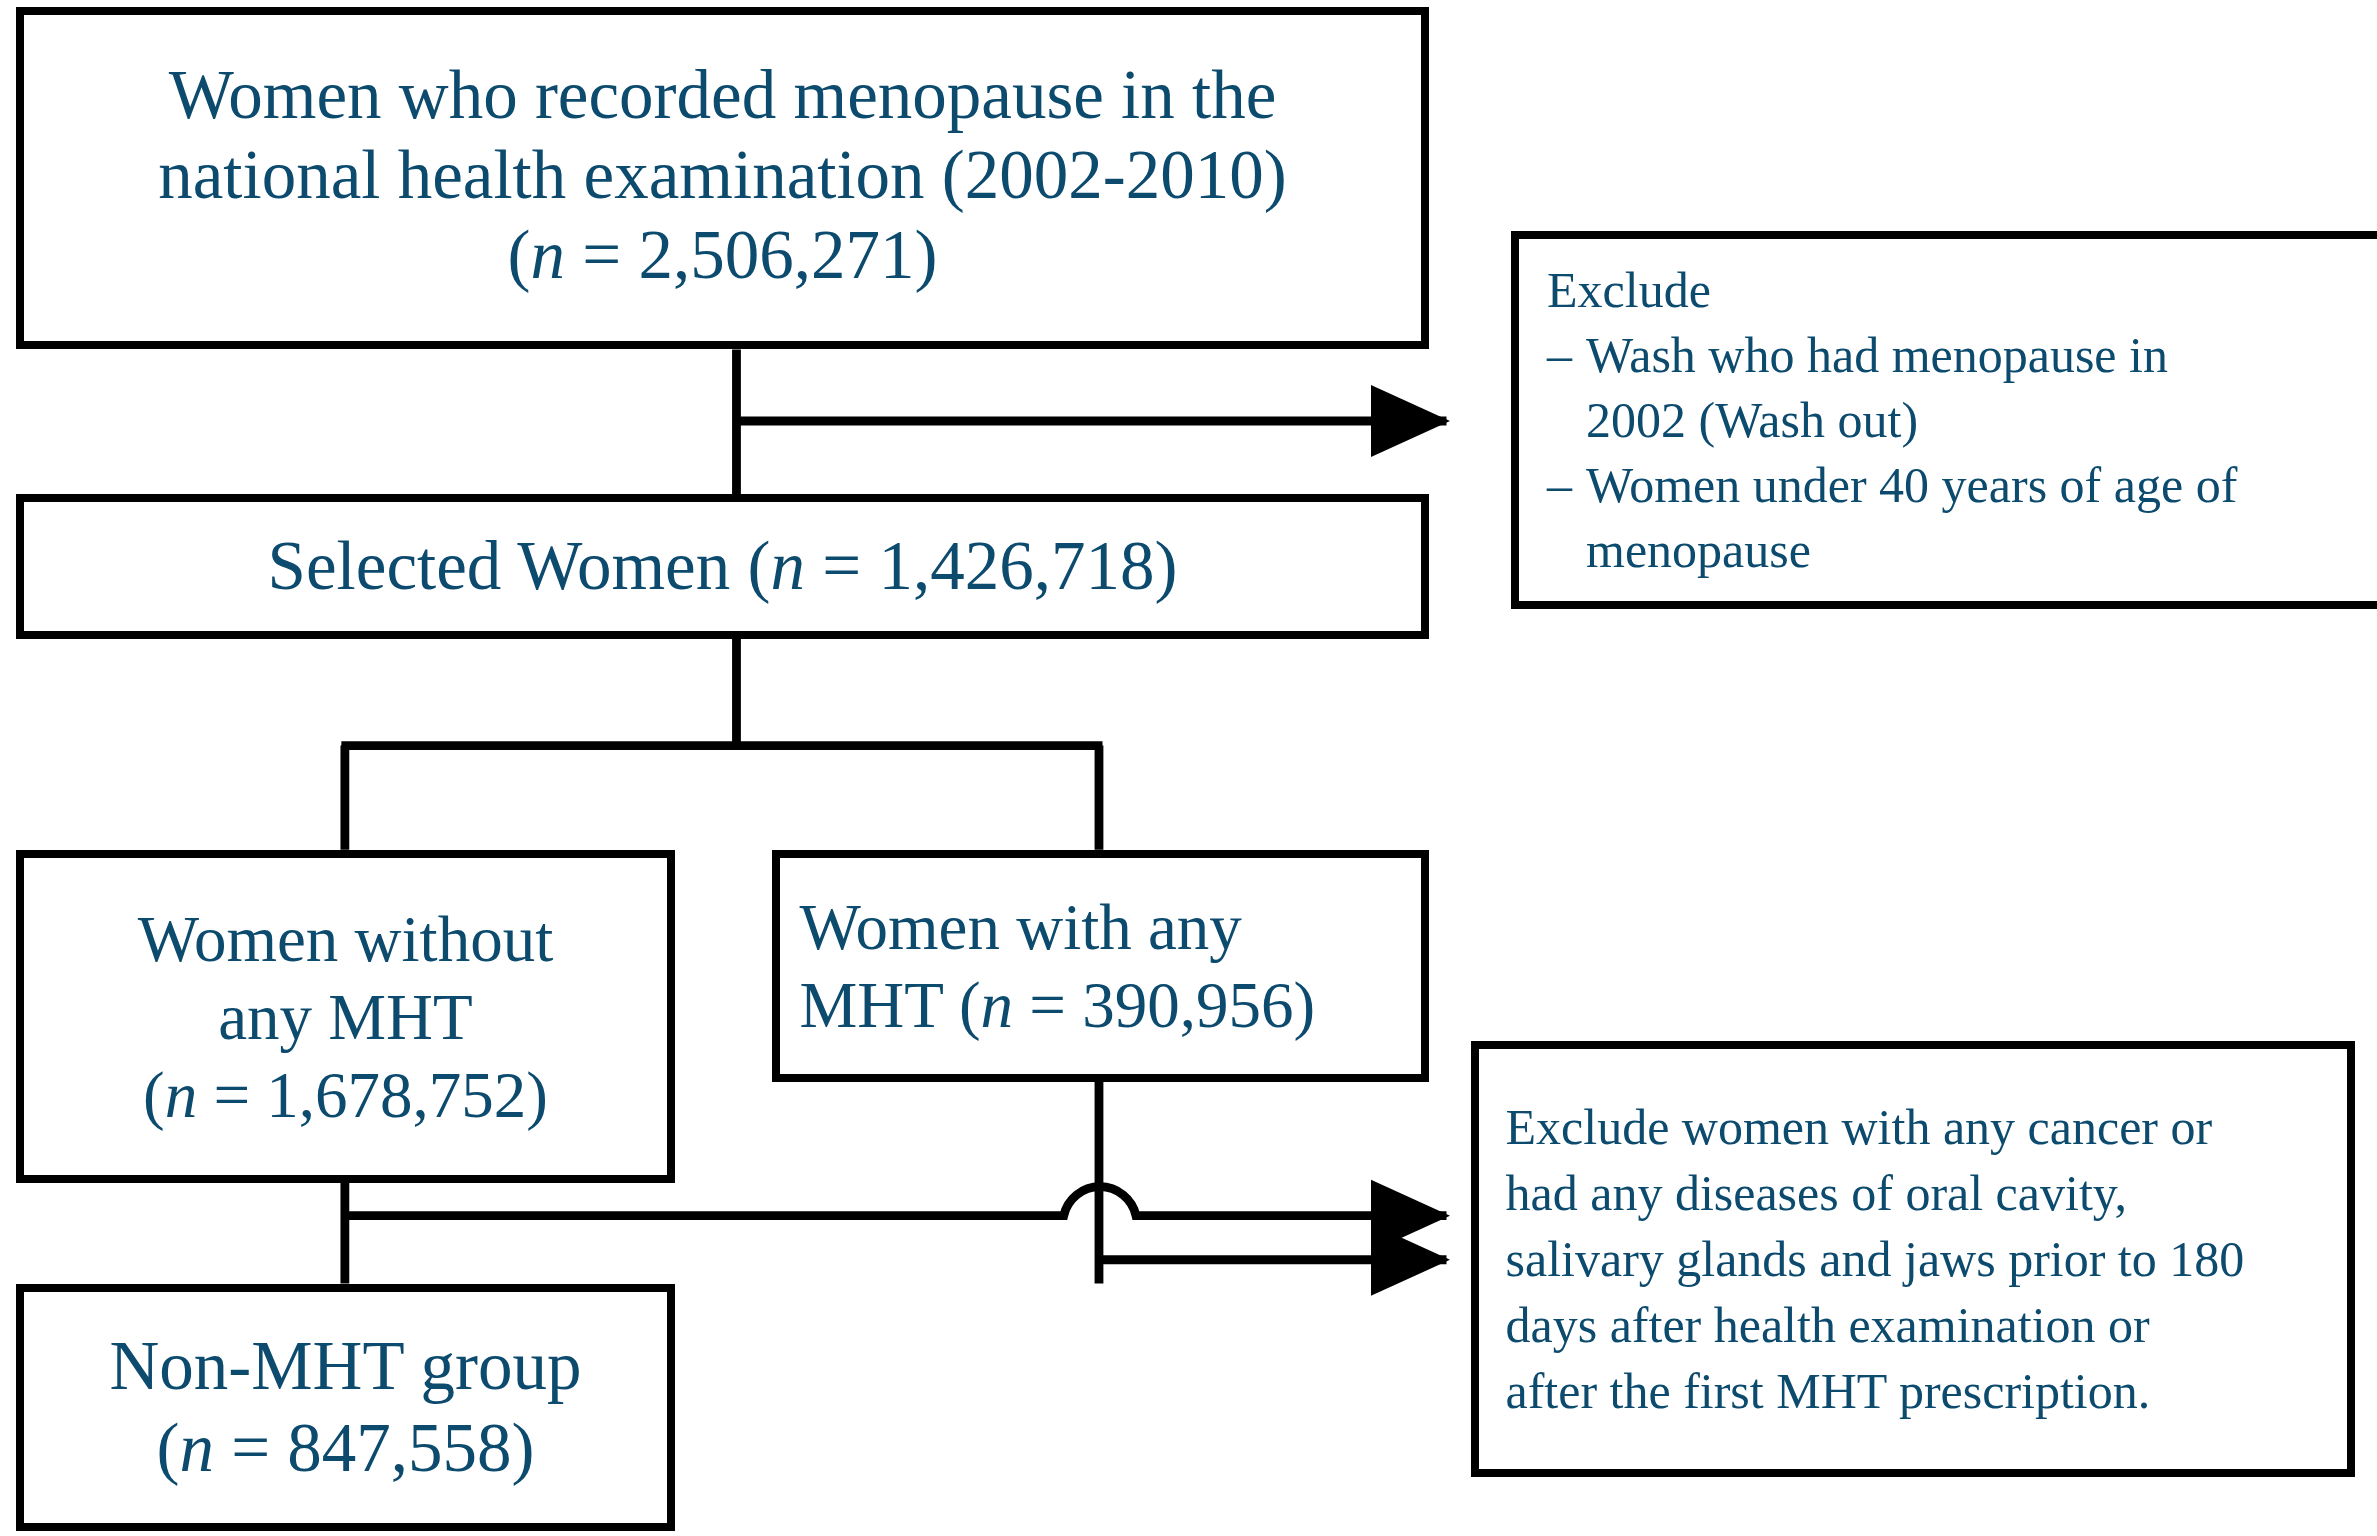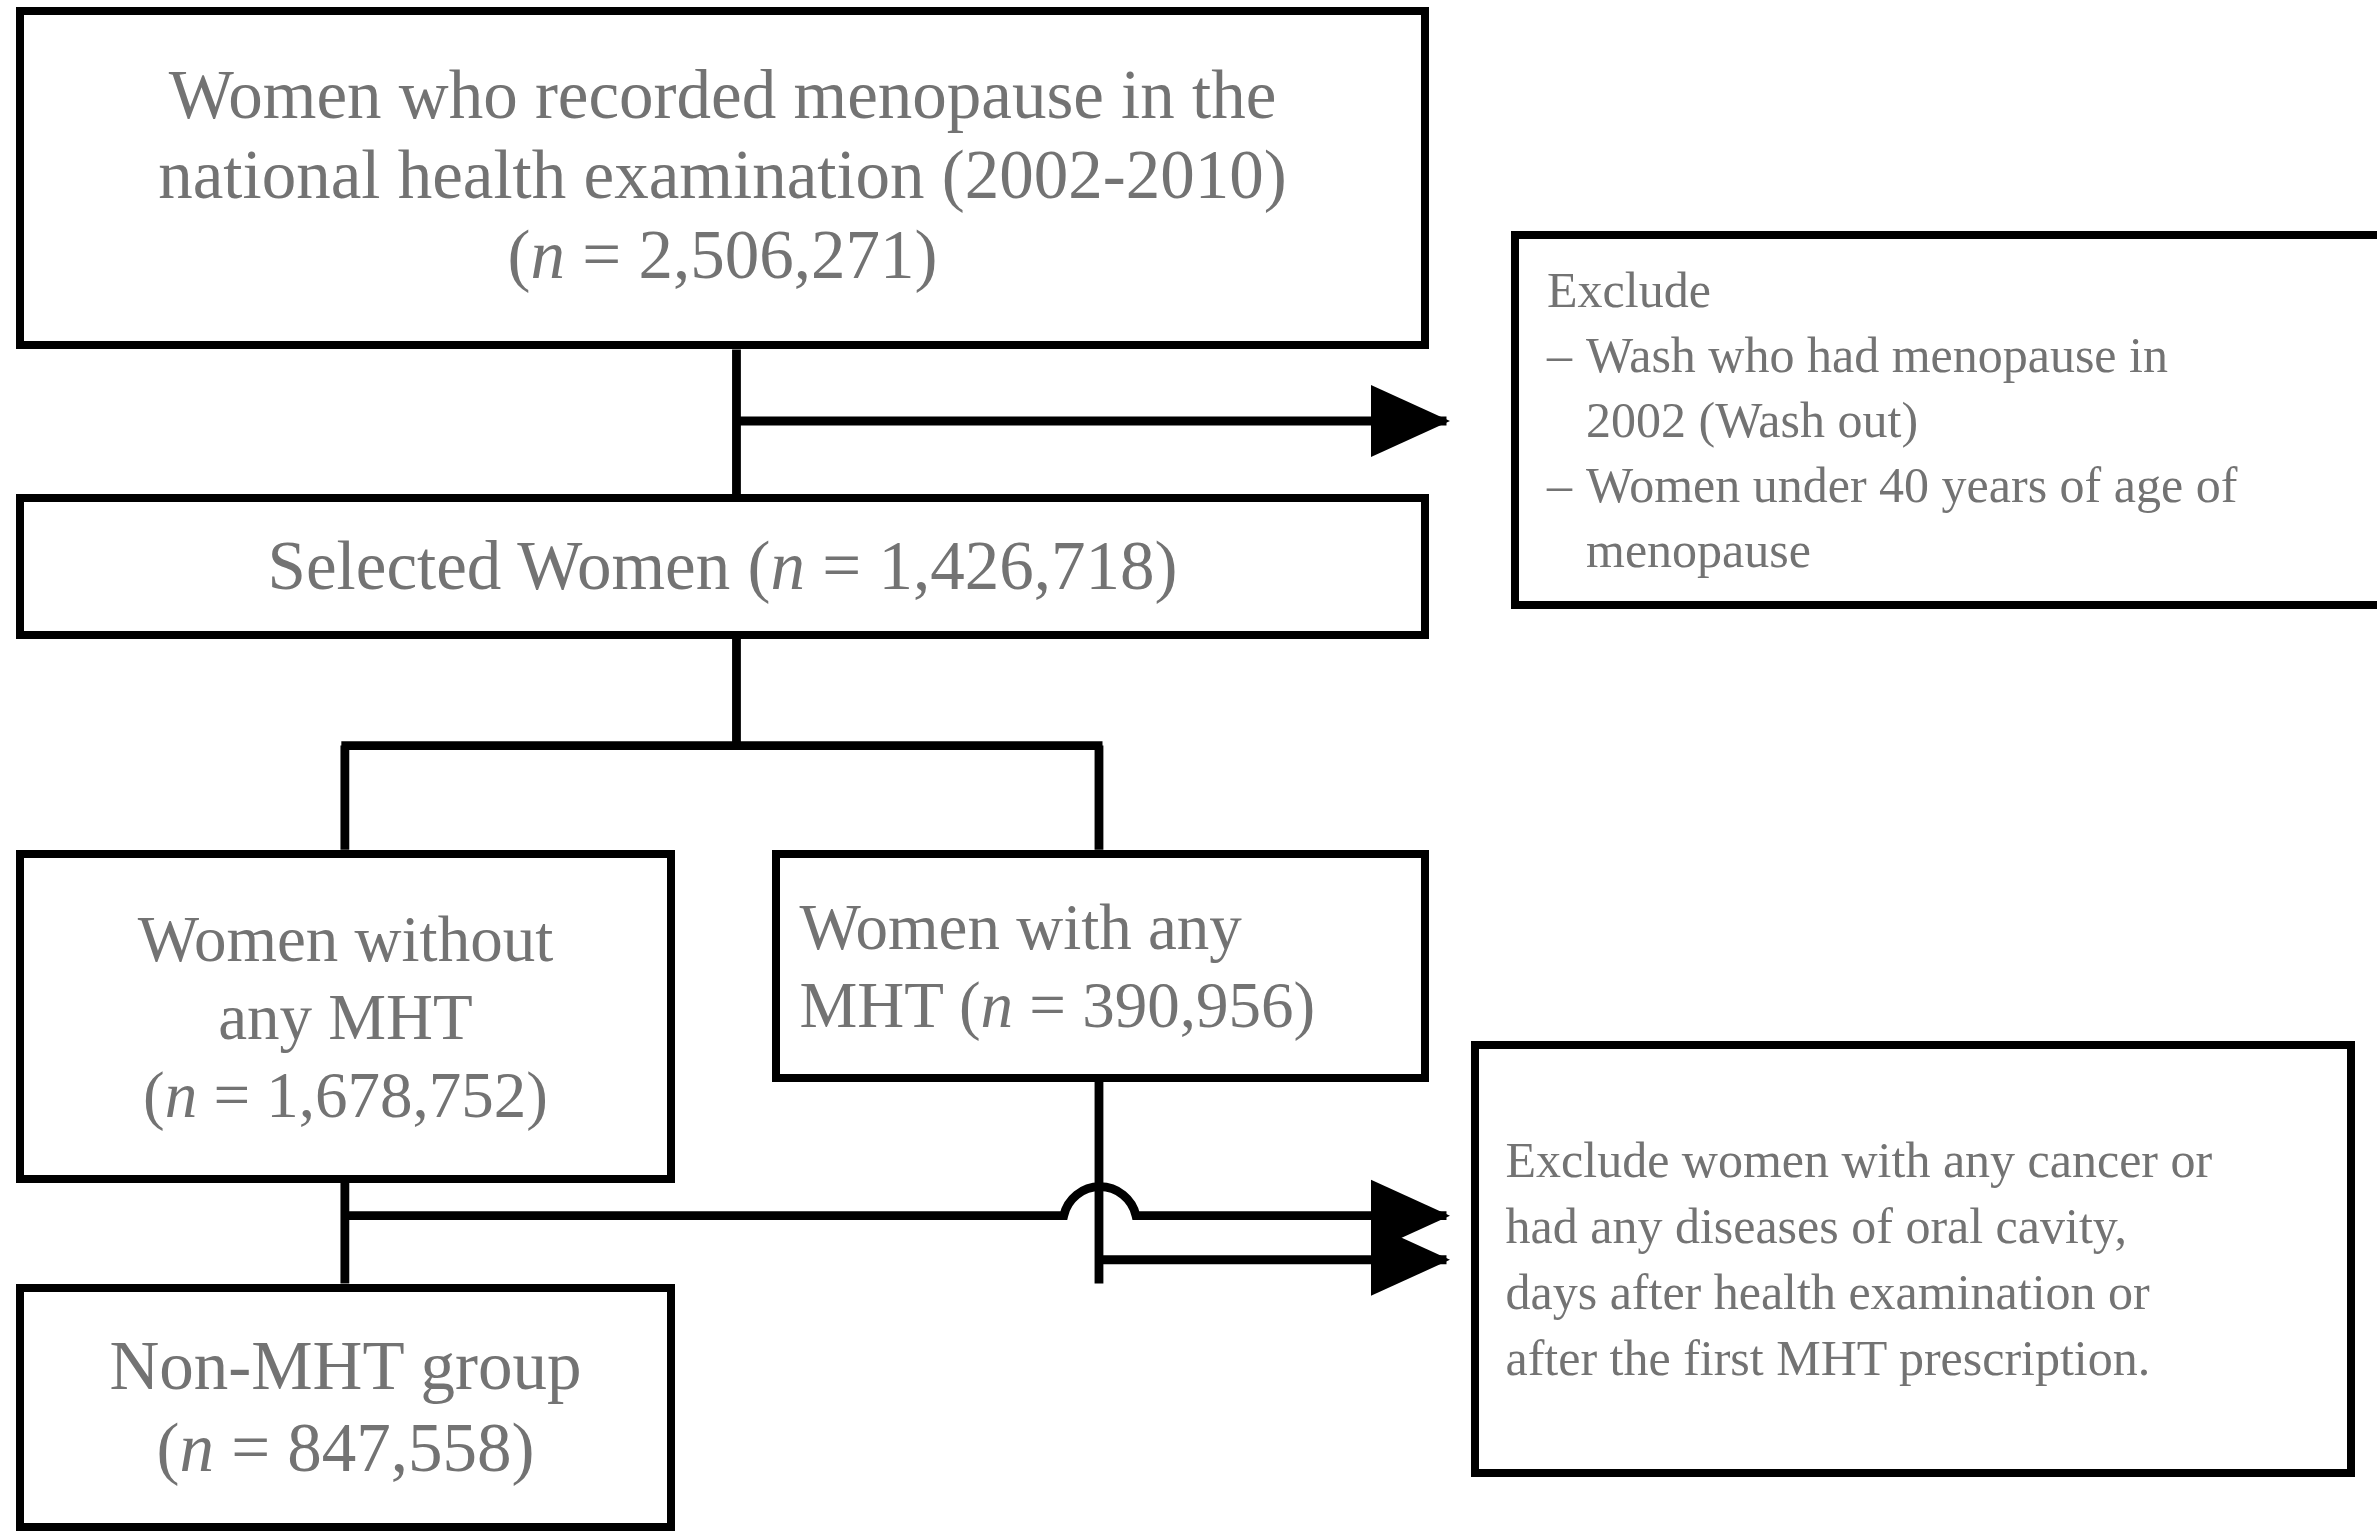--- a/index.html
+++ b/index.html
@@ -24,21 +24,21 @@
     pointer-events: none;
   }
   .node {
     position: absolute;
     box-sizing: border-box;
     background: #ffffff;
     border: 8px solid #000000;
     display: flex;
     flex-direction: column;
     justify-content: center;
-    color: #737373;
+    color: #0c4a6e;
     z-index: 3;
   }
   .node .line {
     display: block;
     white-space: nowrap;
   }
   .center-text { align-items: center; text-align: center; }
   .left-text   { align-items: flex-start; text-align: left; }
 
   
@@ -165,20 +165,21 @@
   </div>
 
   <div class="node left-text" id="node-any-mht">
     <span class="line">Women with any</span>
     <span class="line"><span>MHT (</span><span class="italic-n">n</span><span> = 390,956)</span></span>
   </div>
 
   <div class="node left-text" id="node-exclude-2">
     <span class="line">Exclude women with any cancer or</span>
     <span class="line">had any diseases of oral cavity,</span>
+    <span class="line">salivary glands and jaws prior to 180</span>
     <span class="line">days after health examination or</span>
     <span class="line">after the first MHT prescription.</span>
   </div>
 
   <div class="node center-text" id="node-nonmht-group">
     <span class="line">Non-MHT group</span>
     <span class="line"><span>(</span><span class="italic-n">n</span><span> = 847,558)</span></span>
   </div>
 
 

